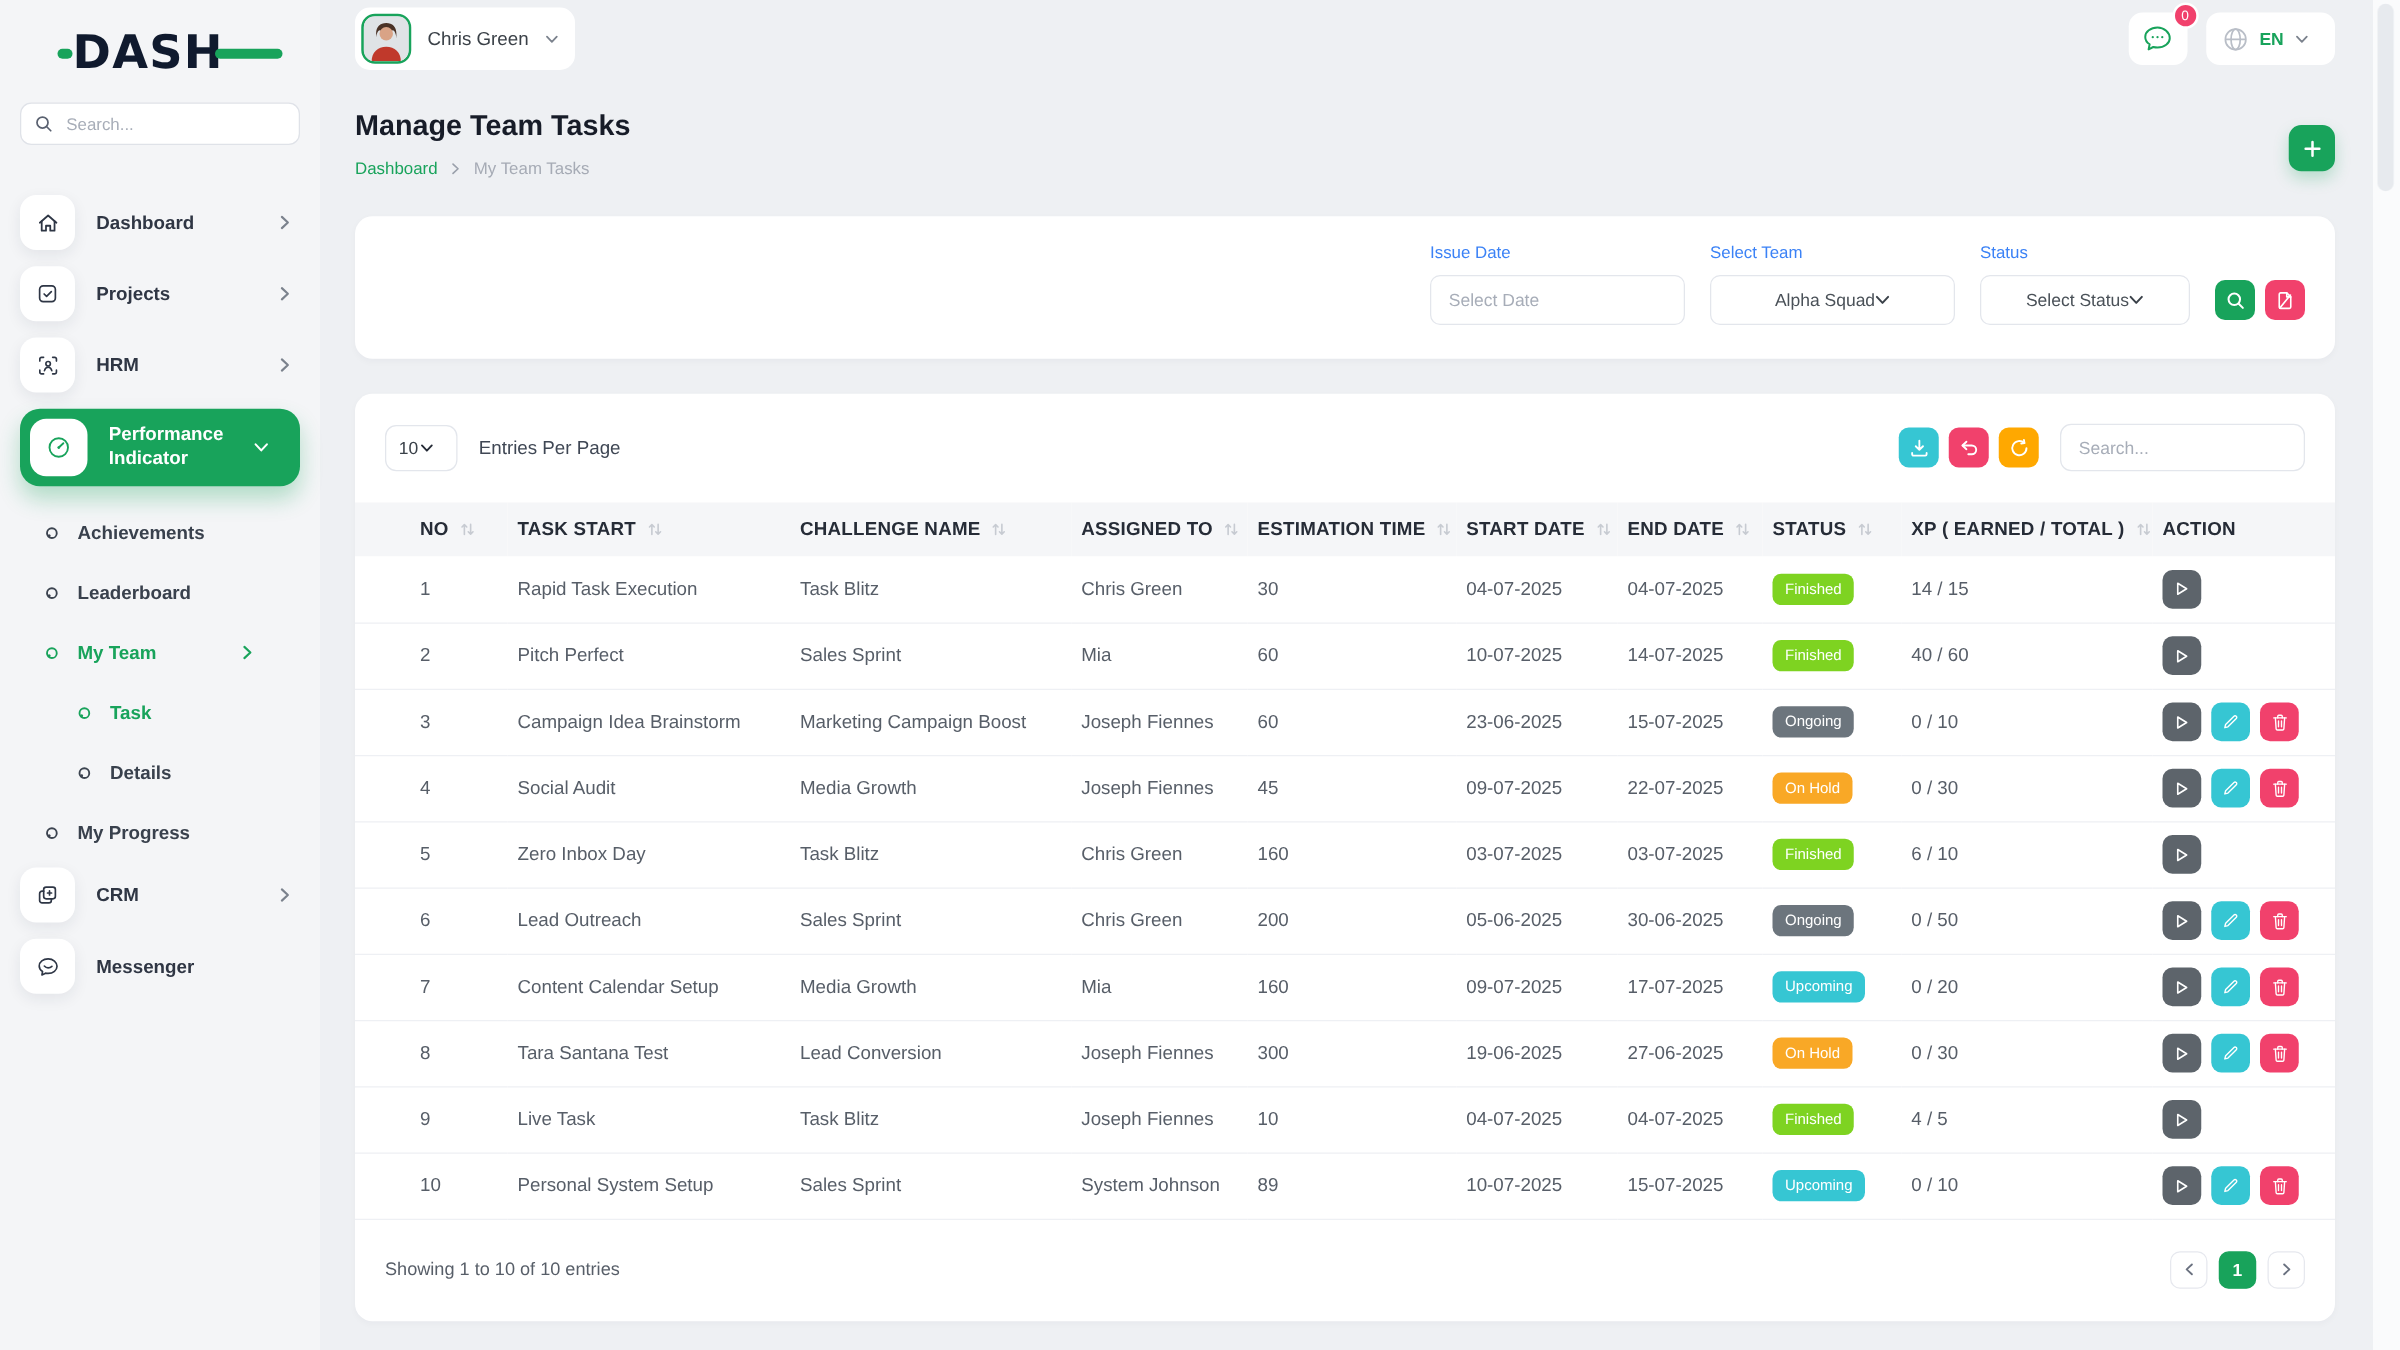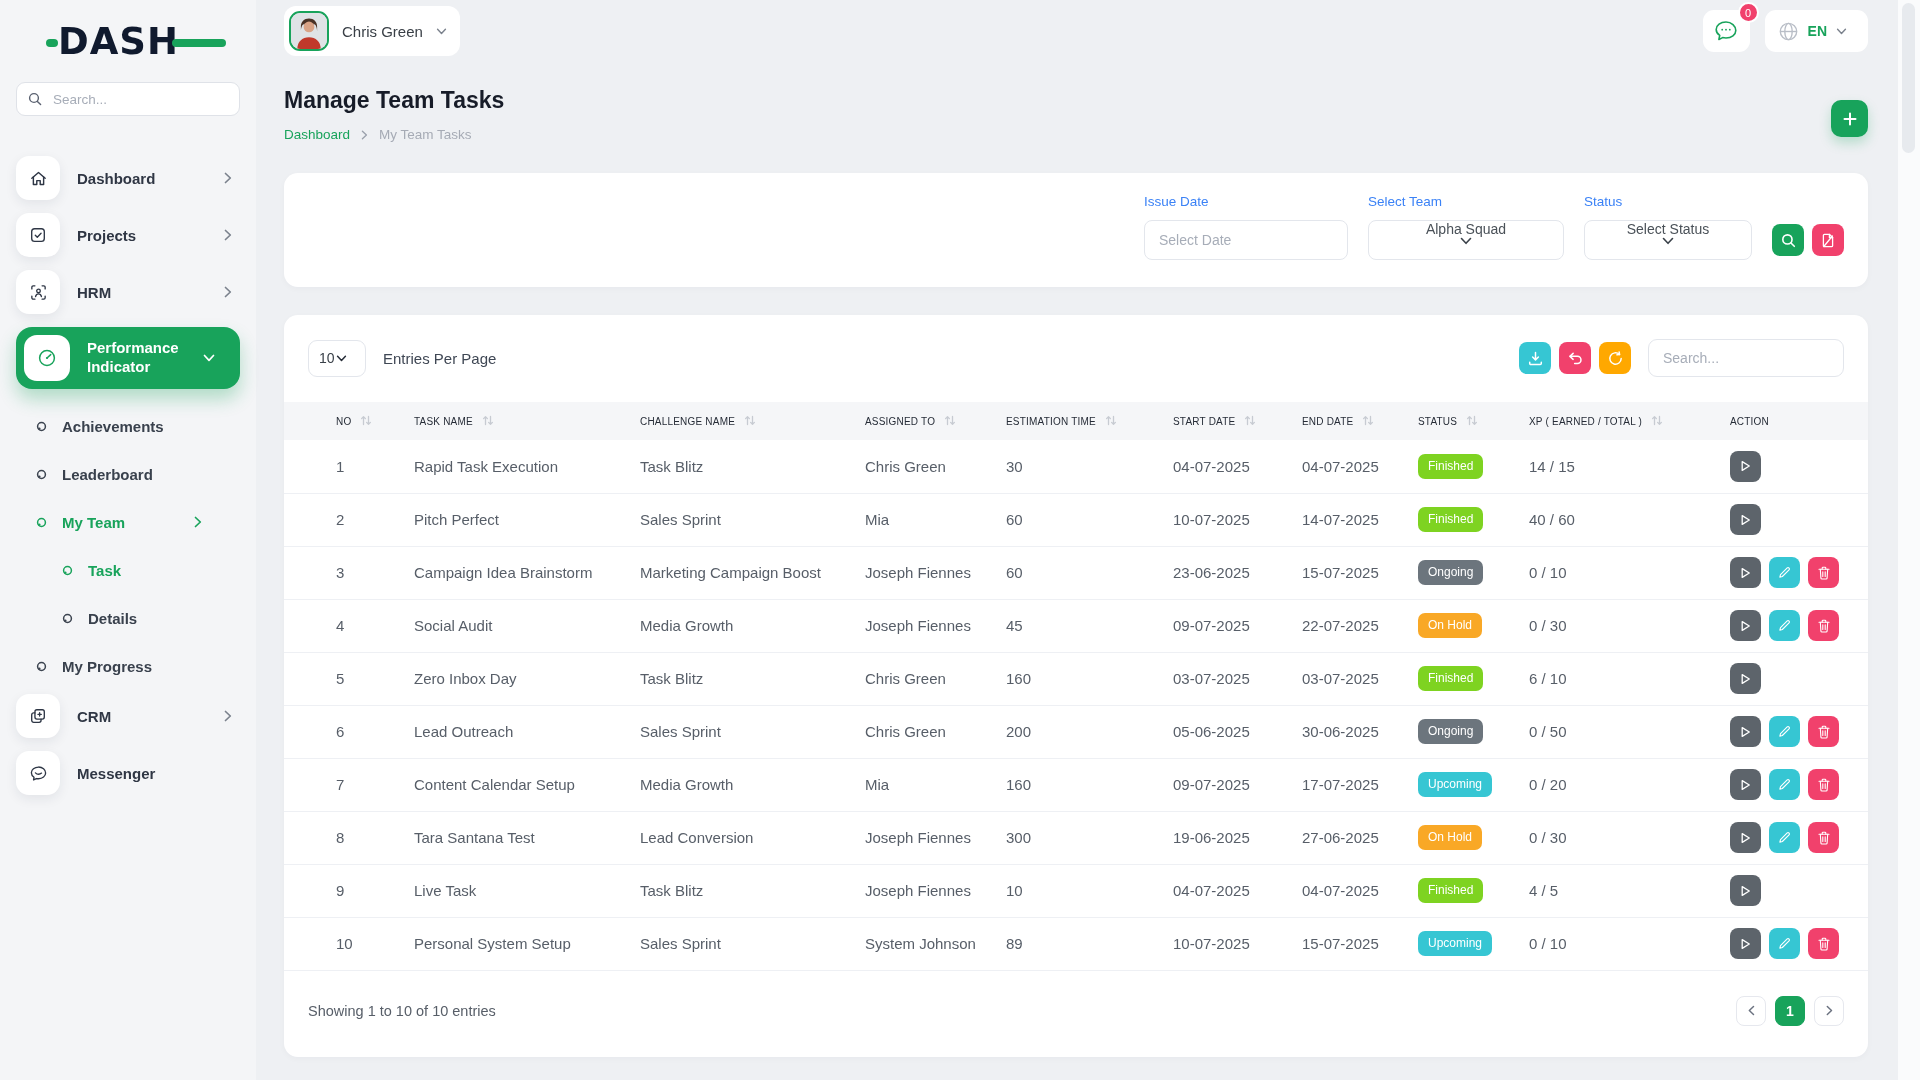--- a/index.html
+++ b/index.html
@@ -120,21 +120,21 @@
     margin-top:31px; padding:21px 24px 27px;
     display:flex; justify-content:flex-end; align-items:flex-start; gap:20px;
   }
   .field { display:flex; flex-direction:column; gap:11px; }
   .field-label { font-size:13.5px; color:#3b82f6; }
   .text-input, .select {
     height:40px; border:1px solid #e3e6ec; border-radius:8px; background:#fff;
     font-size:14px; color:#4a5158; padding:0 14px; font-family:inherit;
   }
   .text-input { outline:none; }
-  .select { display:flex; align-items:center; justify-content:flex-start; cursor:pointer;flex-direction:column; }
+  .select { display:flex; align-items:center; justify-content:center; cursor:pointer; }
   .select .nav-chevron { margin:0; color:#3a4149; }
   .w-date { width:204px; } .w-team { width:196px; } .w-status { width:168px; }
   .filter-actions { display:flex; align-items:flex-end; gap:8px; align-self:flex-end; padding-bottom:4px; }
   .sq-btn {
     width:32px; height:32px; border-radius:8px; border:none; color:#fff; cursor:pointer;
     display:flex; align-items:center; justify-content:center;
   }
 
   .table-card { margin-top:28px; padding:24px 0 0; min-height:742px; }
   .toolbar { display:flex; align-items:center; padding:0 24px; }
@@ -146,21 +146,21 @@
   .entries-label { margin-left:17px; font-size:15px; color:#3f4754; }
   .toolbar-right { margin-left:auto; display:flex; gap:8px; align-items:center; }
   .table-search {
     width:196px; height:38px; margin-left:9px; border:1px solid #e3e6ec; border-radius:9px;
     padding:0 14px; font-size:14px; outline:none; font-family:inherit; color:#4a5158;
   }
 
   table { width:100%; border-collapse:collapse; margin-top:25px; table-layout:fixed; }
   thead tr { background:#f5f6f8; }
   th {
-    text-align:left; font-size:10px; font-weight:400; color:#262c37;
+    text-align:left; font-size:15px; font-weight:700; color:#262c37;
     padding:13px 8px; letter-spacing:.2px; white-space:nowrap; cursor:pointer;
   }
   th:first-child, td:first-child { padding-left:52px; }
   .sort { display:inline-flex; margin-left:9px; vertical-align:-1px; }
   td {
     padding:0 8px; height:53px; font-size:15px; color:#575e68;
     border-bottom:1px solid #eef0f4; white-space:nowrap; overflow:hidden;
   }
   .badge-status {
     display:inline-block; min-width:64px; text-align:center; padding:6px 10px;
@@ -524,21 +524,21 @@
             <col>
         </colgroup>
         <thead>
           <tr>
             <th><span>NO</span><span class="sort">
                   <svg width="12" height="11" viewBox="0 0 12 11" fill="none" stroke="#c7cbd2" stroke-width="1.3" stroke-linecap="round" stroke-linejoin="round">
                     <path d="M3.5 9.5 V1.8 M1.6 3.6 L3.5 1.6 L5.4 3.6"></path>
                     <path d="M8.5 1.5 V9.2 M6.6 7.4 L8.5 9.4 L10.4 7.4"></path>
                   </svg>
                 </span></th>
-            <th><span>TASK NAME</span><span class="sort">
+            <th><span>TASK START</span><span class="sort">
                   <svg width="12" height="11" viewBox="0 0 12 11" fill="none" stroke="#c7cbd2" stroke-width="1.3" stroke-linecap="round" stroke-linejoin="round">
                     <path d="M3.5 9.5 V1.8 M1.6 3.6 L3.5 1.6 L5.4 3.6"></path>
                     <path d="M8.5 1.5 V9.2 M6.6 7.4 L8.5 9.4 L10.4 7.4"></path>
                   </svg>
                 </span></th>
             <th><span>CHALLENGE NAME</span><span class="sort">
                   <svg width="12" height="11" viewBox="0 0 12 11" fill="none" stroke="#c7cbd2" stroke-width="1.3" stroke-linecap="round" stroke-linejoin="round">
                     <path d="M3.5 9.5 V1.8 M1.6 3.6 L3.5 1.6 L5.4 3.6"></path>
                     <path d="M8.5 1.5 V9.2 M6.6 7.4 L8.5 9.4 L10.4 7.4"></path>
                   </svg>

